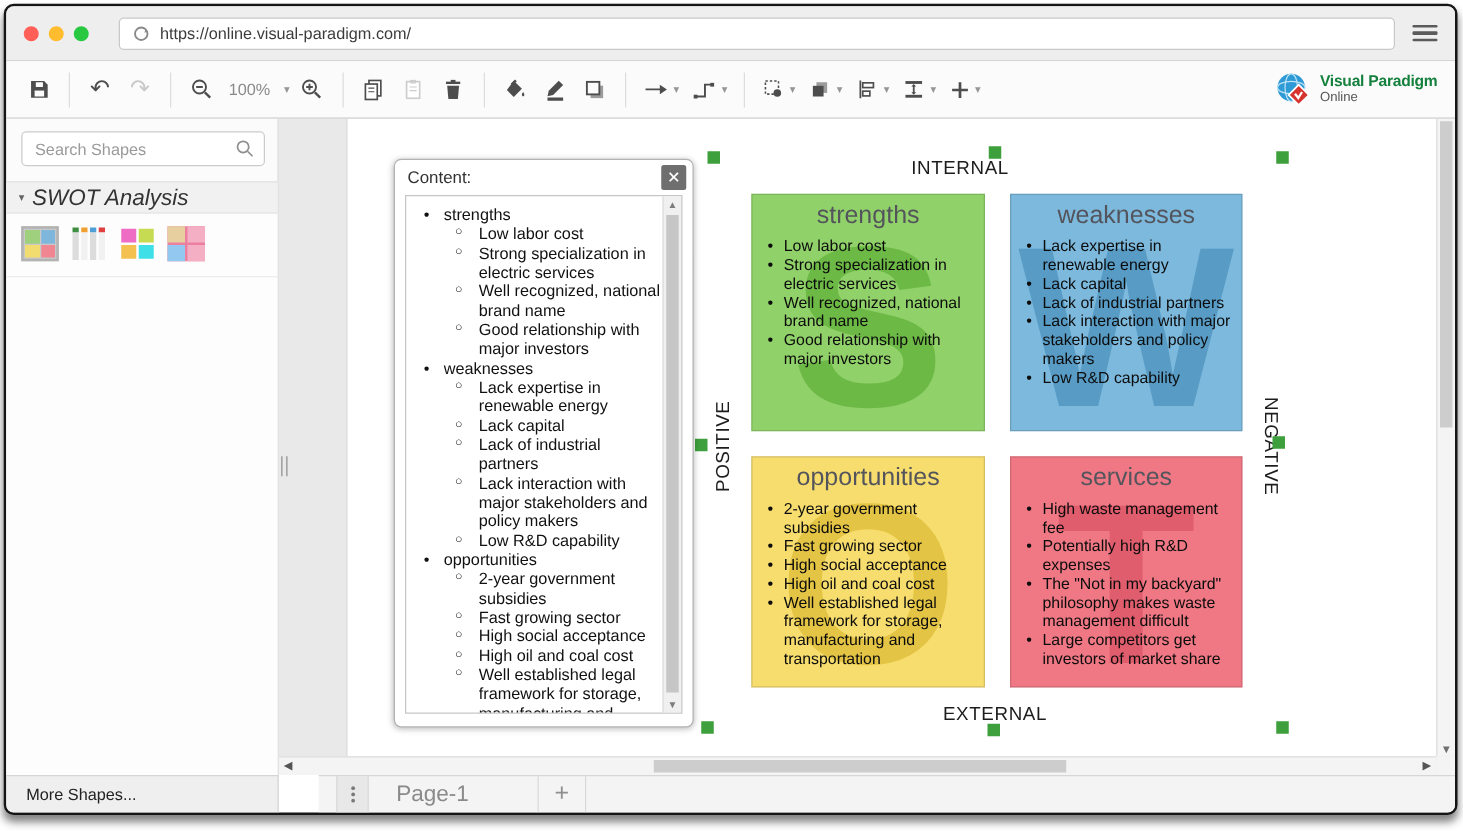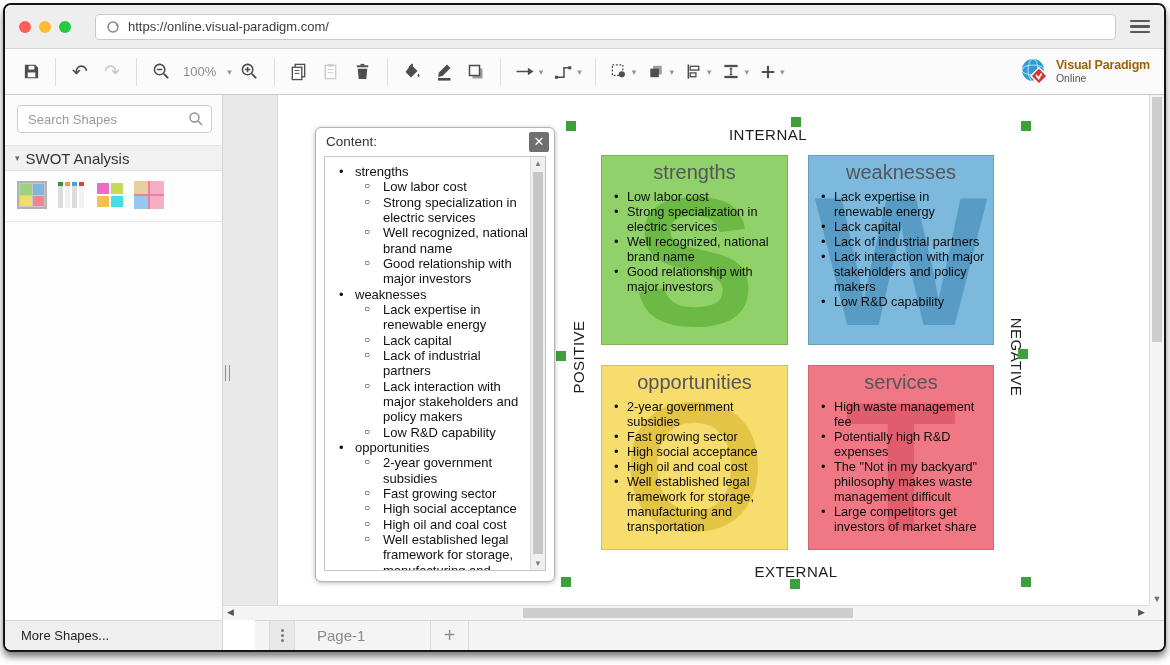--- a/index.html
+++ b/index.html
@@ -29,38 +29,38 @@
   .tbtn { display:flex; align-items:center; justify-content:center; height:32px; min-width:28px;
           padding:0 3px; border-radius:3px; cursor:pointer; }
   .tbtn svg { display:block; }
   .tsep { width:1px; height:28px; background:#ddd; margin:0 6px; flex:0 0 1px; }
   .caret { font-size:9px; color:#969696; margin-left:3px; }
   .zoom-label { font-size:13px; color:#8a8a8a; padding:0 4px; }
   .glyph { font-size:19px; color:#4d4d4d; line-height:1; }
   .glyph.disabled { color:#c9c9c9; }
   .brand { margin-left:auto; display:flex; align-items:center; gap:5px; padding-right:2px; }
   .brand-text { line-height:1.05; }
-  .brand-line1 { font-size:12.5px; font-weight:bold; color:#a16207; letter-spacing:-0.2px; }
+  .brand-line1 { font-size:12.5px; font-weight:bold; color:#15803d; letter-spacing:-0.2px; }
   .brand-line2 { font-size:10.5px; color:#555; }
 
   
   .main { flex:1; display:flex; min-height:0; }
   .sidebar { width:218px; flex:0 0 218px; background:#fbfbfb; border-right:1px solid #d5d5d5;
              display:flex; flex-direction:column; }
   .search-wrap { margin:10px 10px 12px 12px; position:relative; }
   .search-input { width:100%; height:28px; border:1px solid #ccc; border-radius:4px;
                   padding:0 28px 0 10px; font-size:13px; color:#333; outline:none;
                   font-family:inherit; background:#fff; }
   .search-input::placeholder { color:#9a9a9a; }
   .search-ic { position:absolute; right:8px; top:6px; }
   .section-hd { height:26px; background:#f1f1f1; border-top:1px solid #e2e2e2;
                 border-bottom:1px solid #e2e2e2; display:flex; align-items:center;
                 padding:0 10px; gap:6px; cursor:pointer; }
   .section-hd .tri { font-size:9px; color:#666; }
-  .section-hd .lbl { font-size:15px; color:#333; }
+  .section-hd .lbl { font-size:18px; color:#333;font-style:italic; }
   .shape-row { background:#fdfdfd; border-bottom:1px solid #e8e8e8; padding:10px 12px 12px 12px;
                display:flex; gap:9px; }
   .sidebar-rest { flex:1; background:#fdfdfd; }
 
   .shp { width:30px; height:28px; position:relative; cursor:pointer; }
   .shp-matrix { border:2px solid #b3b3b3; background:#c9c9c9; display:grid;
                 grid-template:1fr 1fr / 1fr 1fr; gap:1px; padding:1px; }
   .shp-table { display:flex; gap:2px; padding:1px 2px; }
   .shp-table i { flex:1; display:flex; flex-direction:column; }
   .shp-table i b { height:4px; }
@@ -136,21 +136,21 @@
   .footer-left { width:218px; flex:0 0 218px; background:#efefef; border-top:1px solid #d6d6d6;
                  border-right:1px solid #d5d5d5; display:flex; align-items:center;
                  padding-left:16px; font-size:13px; color:#222; cursor:pointer; }
   .footer-right { flex:1; background:#f4f4f4; border-top:1px solid #d6d6d6; display:flex;
                   align-items:stretch; }
   .tab-menu { width:26px; margin-left:14px; border-left:1px solid #d9d9d9;
               border-right:1px solid #d9d9d9; background:#e8e8e8; display:flex;
               flex-direction:column; align-items:center; justify-content:center; gap:2px;
               cursor:pointer; }
   .tab-menu i { width:3px; height:3px; background:#787878; border-radius:50%; }
-  .page-tab { width:136px; display:flex; align-items:center; padding-left:22px; font-size:15px;
+  .page-tab { width:136px; display:flex; align-items:center; padding-left:22px; font-size:18px;
               color:#8a8a8a; border-right:1px solid #d9d9d9; cursor:pointer; }
   .add-tab { width:38px; display:flex; align-items:center; justify-content:center;
              font-size:20px; color:#8f8f8f; border-right:1px solid #d9d9d9; cursor:pointer; }
 </style>
 </head>
 <body>
 
 <div class="window">
 
   <div class="titlebar">

